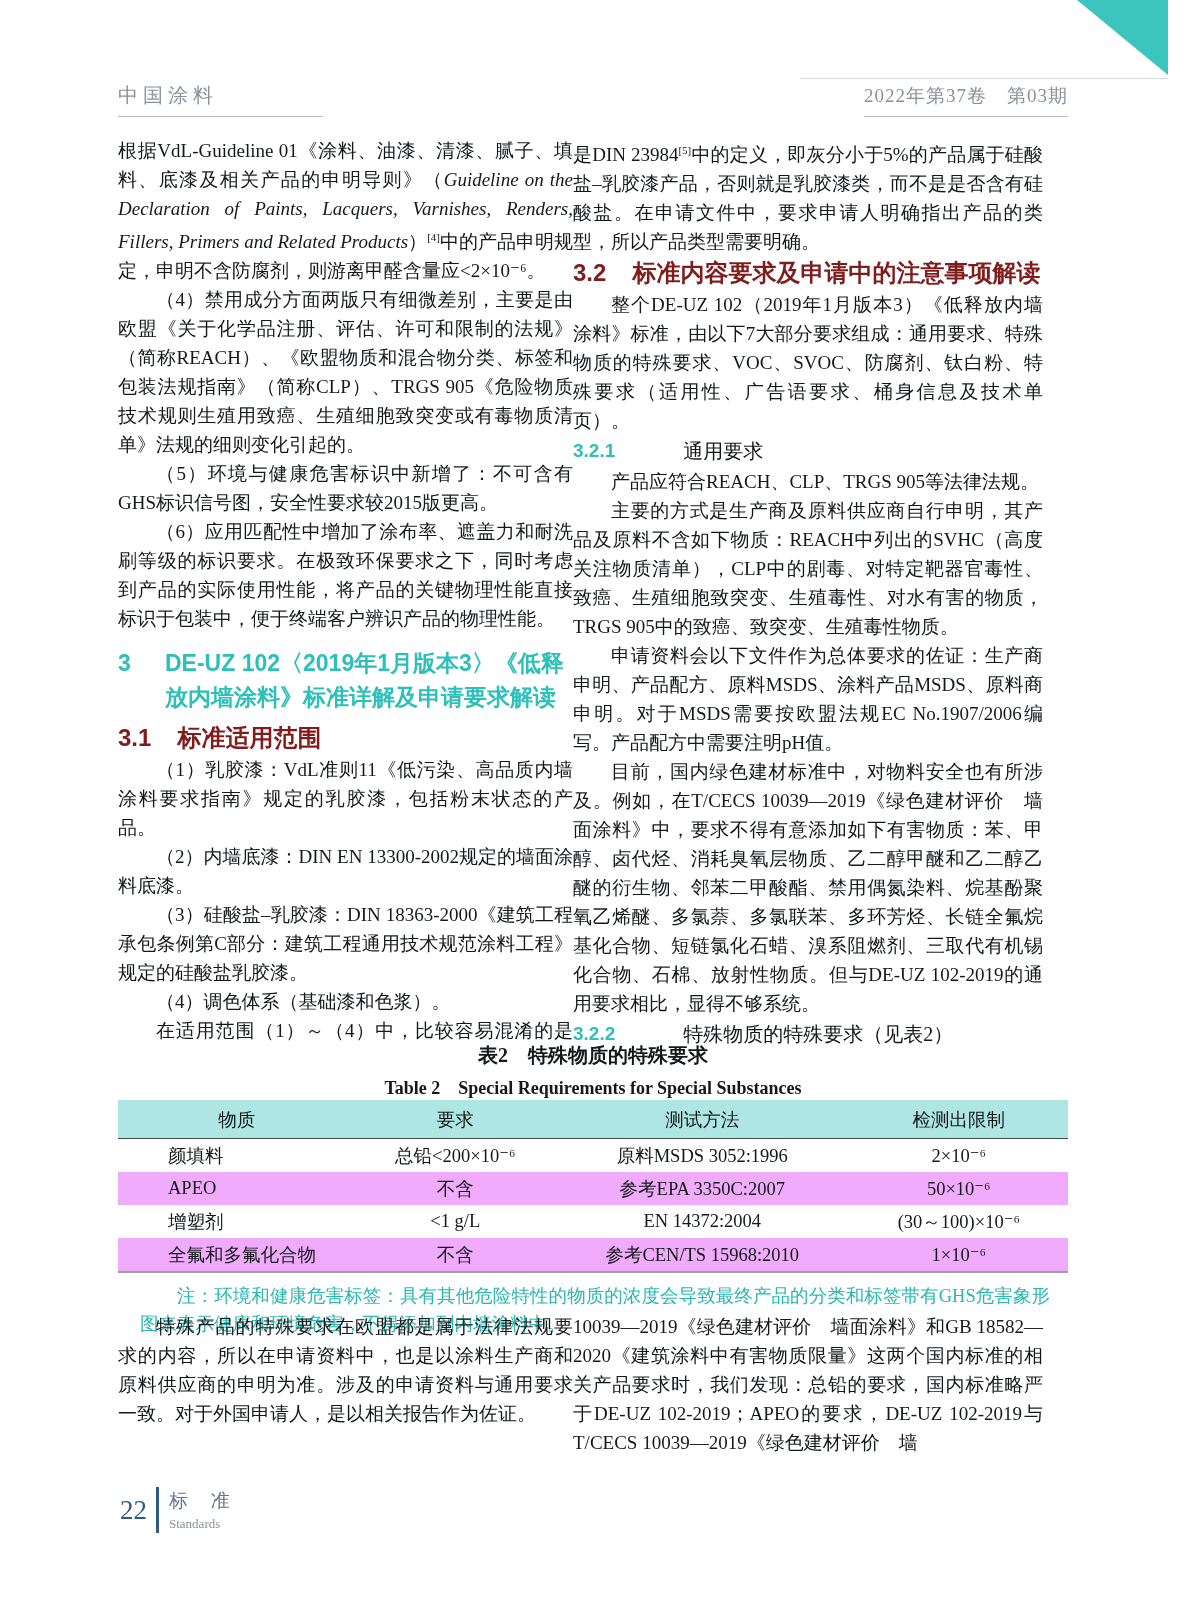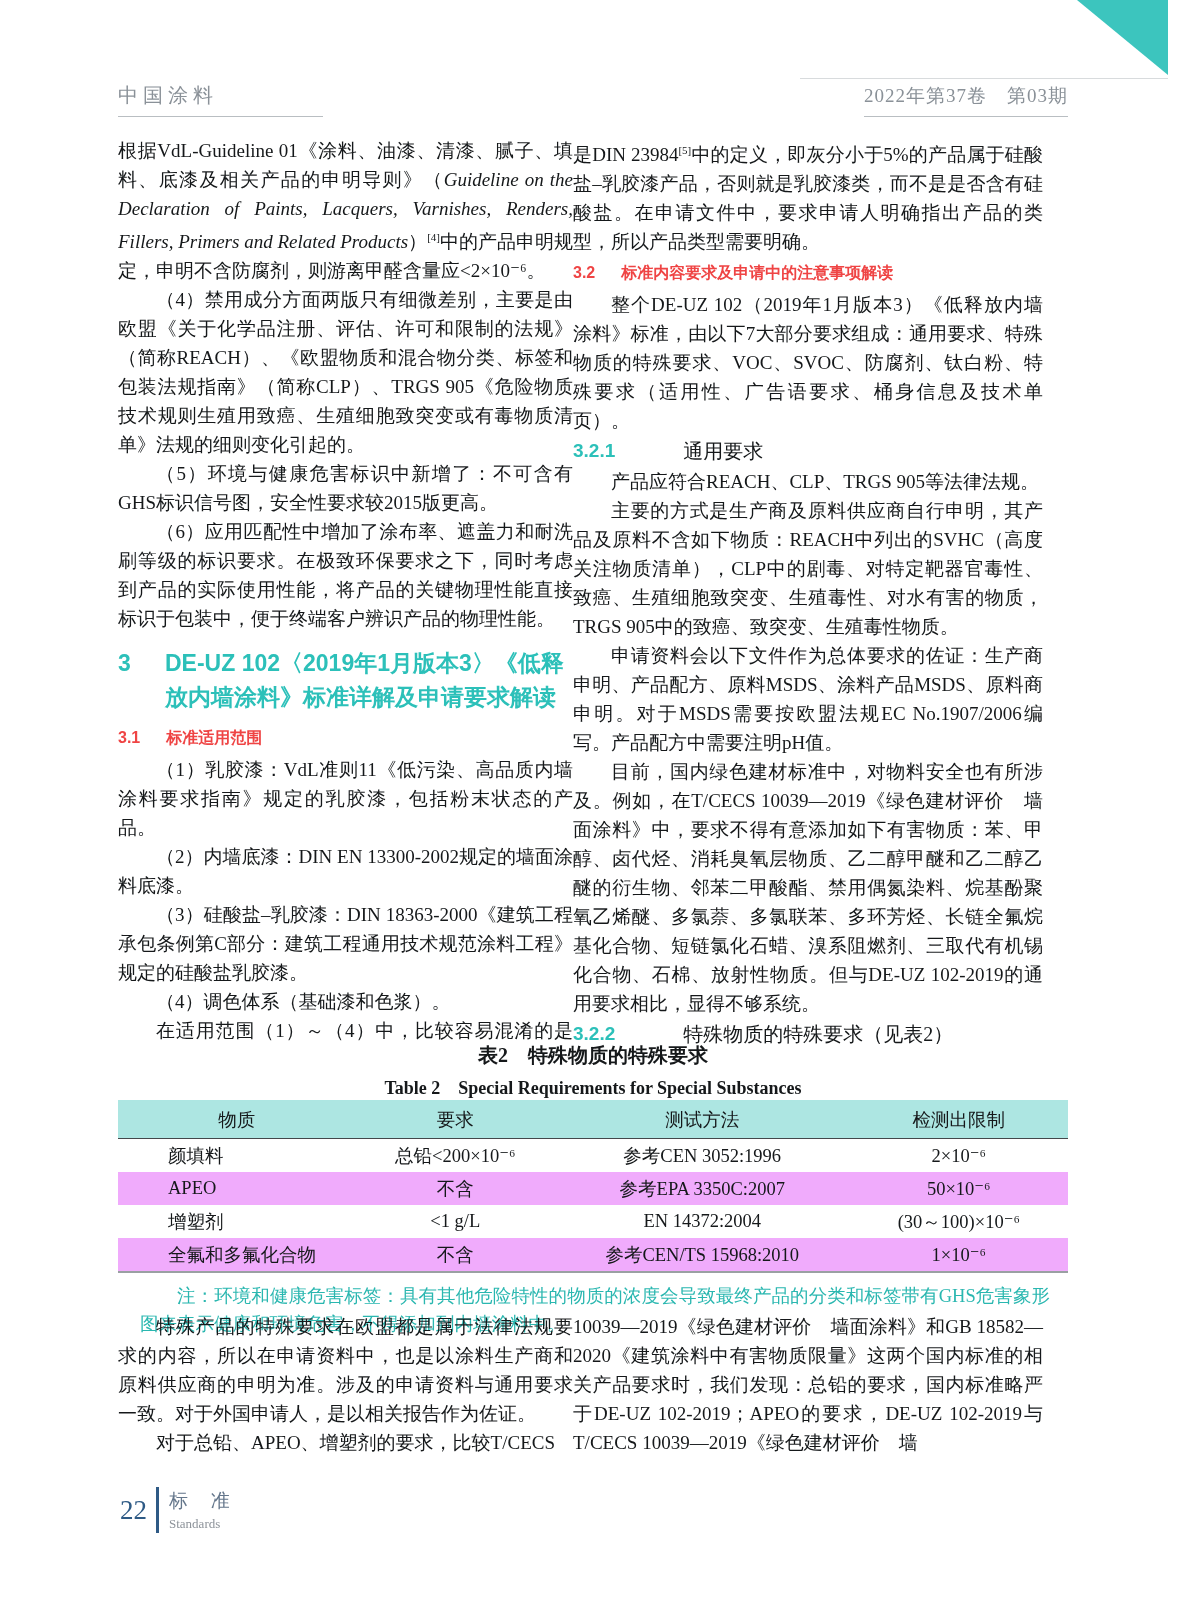--- a/index.html
+++ b/index.html
@@ -20,22 +20,22 @@
   .col-r{width:470px;}
   .para{margin:0;font-size:19px;line-height:29px;text-align:justify;}
   .ind{text-indent:2em;}
   .it{font-style:italic;}
   .sup{font-size:11px;vertical-align:7px;letter-spacing:0;}
   .hd{display:flex;}
   .h1s{color:#2cc0b9;font-family:"Liberation Sans","DejaVu Sans",sans-serif;
        font-weight:bold;font-size:23px;line-height:34px;margin:13px 0 9px 0;}
   .h1s .hnum{width:47px;flex:none;}
   .h1s .htxt{flex:1;}
-  .h2s{color:#ef4444;font-family:"Liberation Sans","DejaVu Sans",sans-serif;
-       font-weight:bold;font-size:16px;line-height:30px;margin:2px 0;}
+  .h2s{color:#7f1d1d;font-family:"Liberation Sans","DejaVu Sans",sans-serif;
+       font-weight:bold;font-size:24px;line-height:30px;margin:2px 0;}
   .h2s .hnum{margin-right:26px;flex:none;}
   .h3s{font-size:20px;line-height:30px;margin:1px 0;gap:42px;}
   .h3s .hnum{color:#2cc0b9;font-family:"Liberation Sans","DejaVu Sans",sans-serif;
        font-weight:bold;font-size:19px;margin-right:26px;flex:none;}
   .h3s .htxt{color:#15181a;}
   .table-block{position:absolute;left:118px;top:1042px;width:950px;}
   .tbl-title-cn{text-align:center;font-weight:bold;font-size:20px;margin-bottom:7px;}
   .tbl-title-en{text-align:center;font-weight:bold;font-size:18px;}
   table.spec{width:100%;border-collapse:collapse;font-size:18.5px;}
   table.spec th{background:#ade6e2;font-weight:normal;height:38px;
@@ -118,21 +118,21 @@
             <th style="width: 25%;">物质</th>
             <th style="width: 21%;">要求</th>
             <th style="width: 31%;">测试方法</th>
             <th style="width: 23%;">检测出限制</th>
           </tr>
         </thead>
         <tbody>
           <tr>
             <td class="c0">颜填料</td>
             <td>总铅&lt;200×10⁻⁶</td>
-            <td>参考CEN 3052:1996</td>
+            <td>原料MSDS 3052:1996</td>
             <td>2×10⁻⁶</td>
           </tr>
           <tr class="alt">
             <td class="c0">APEO</td>
             <td>不含</td>
             <td>参考EPA 3350C:2007</td>
             <td>50×10⁻⁶</td>
           </tr>
           <tr>
             <td class="c0">增塑剂</td>
@@ -147,21 +147,20 @@
             <td>1×10⁻⁶</td>
           </tr>
         </tbody>
       </table>
     <div class="note">注：环境和健康危害标签：具有其他危险特性的物质的浓度会导致最终产品的分类和标签带有GHS危害象形图来表示健康和环境危害，不得添加到内墙涂料中。</div>
   </div>
 
   <div class="cols cols-bottom">
     <div class="col-l" id="col-bot-left">
         <p class="para ind"><span>特殊产品的特殊要求在欧盟都是属于法律法规要求的内容，所以在申请资料中，也是以涂料生产商和原料供应商的申明为准。涉及的申请资料与通用要求一致。对于外国申请人，是以相关报告作为佐证。</span></p>
-        <p class="para ind"><span>对于总铅、APEO、增塑剂的要求，比较T/CECS</span></p>
       </div>
     <div class="col-r" id="col-bot-right">
         <p class="para"><span>10039—2019《绿色建材评价　墙面涂料》和GB 18582—2020《建筑涂料中有害物质限量》这两个国内标准的相关产品要求时，我们发现：总铅的要求，国内标准略严于DE-UZ 102-2019；APEO的要求，DE-UZ 102-2019与T/CECS 10039—2019《绿色建材评价　墙</span></p>
       </div>
   </div>
 
   <div class="footer">
     <span class="pagenum">22</span>
     <span class="fbar"></span>
     <div>

